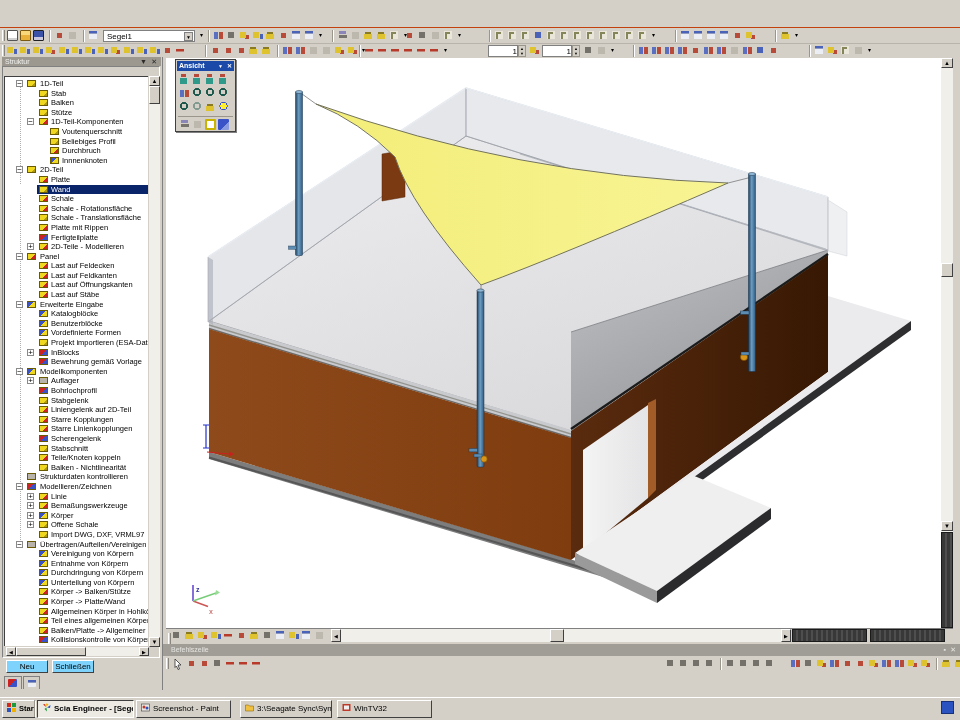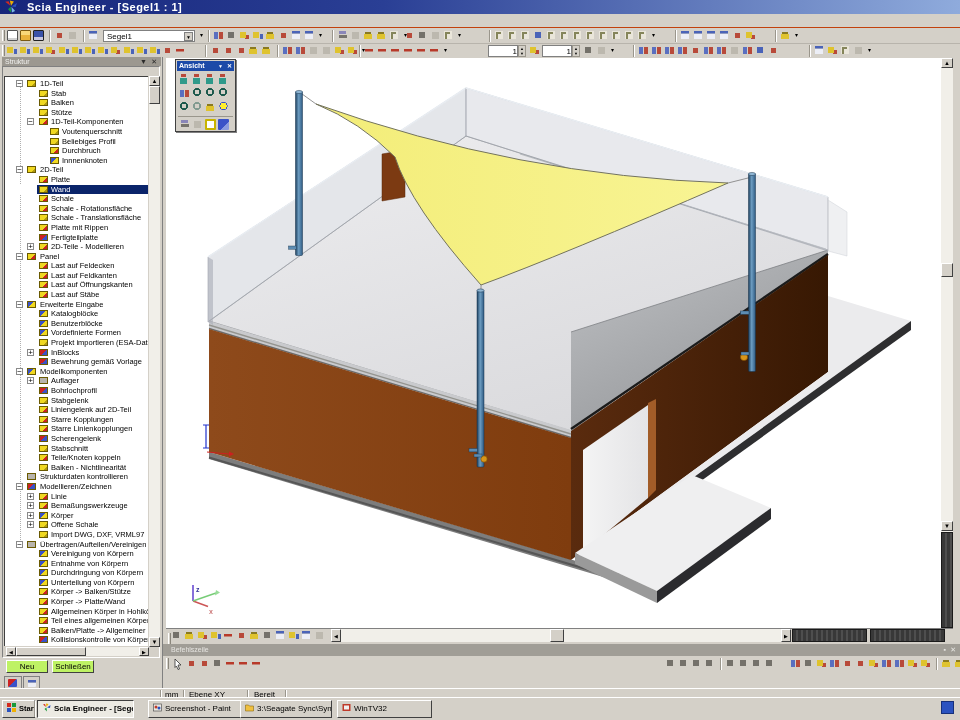--- a/index.html
+++ b/index.html
@@ -69,35 +69,25 @@
 .ridge{background:repeating-linear-gradient(90deg,#383838 0 3px,#4e4e4e 3px 5px);border:1px solid #1a1a1a}
 
 #bfz{left:163px;top:644px;width:797px;height:12px;background:#a09d96;color:#e6e5e1;font-size:7px;line-height:12px}
 #bfztools{left:163px;top:656px;width:797px;height:16px;background:#d4d0c8}
 #cmdline{left:166px;top:673px;width:791px;height:14px;background:#fff;border:1px solid #808080;font-size:8px;line-height:12px;color:#000;padding-left:4px}
 #status{left:0;top:688px;width:960px;height:9px;background:#d4d0c8;border-top:1px solid #fff;font-size:8px;color:#000}
 #task{left:0;top:697px;width:960px;height:23px;background:#d4d0c8;border-top:1px solid #fff}
 .tbtn{position:absolute;top:2px;height:18px;background:#d4d0c8;border-top:1px solid #fff;border-left:1px solid #fff;border-right:1px solid #404040;border-bottom:1px solid #404040;font-size:8px;line-height:16px;color:#000;padding-left:4px;white-space:nowrap;overflow:hidden}
 .ticon{display:inline-block;width:9px;height:9px;margin-right:3px;vertical-align:-1px}
 
-.btn{position:absolute;background:#bef264;border-top:1px solid #fff;border-left:1px solid #fff;border-right:1px solid #404040;border-bottom:1px solid #404040;font-size:8px;text-align:center;color:#000}
+.btn{position:absolute;background:#7dd3fc;border-top:1px solid #fff;border-left:1px solid #fff;border-right:1px solid #404040;border-bottom:1px solid #404040;font-size:8px;text-align:center;color:#000}
 </style></head>
 <body>
 <div id="win">
 
-<div id="title" class="abs">
-      <svg class="abs" style="left:4px;top:0px" width="14" height="14" viewBox="0 0 12 12">
-        <path d="M5.5 5 L1 1.5 L4 1 Z" fill="#d42a1e"></path>
-        <path d="M6 5 L5 0.5 L8.5 1.2 Z" fill="#f0b000"></path>
-        <path d="M6.5 5.5 L11 2.5 L10 6 Z" fill="#2a52c0"></path>
-        <path d="M5.8 5.6 L6.2 11 L3.5 8 Z" fill="#1a9a3a"></path>
-        <path d="M6.4 5.8 L9.5 9.5 L6.8 10.8 Z" fill="#7ab8e8"></path>
-      </svg>
-      <span>Scia Engineer - [Segel1 : 1]</span>
-    </div>
 
 
 <div id="tb1" class="abs tbar">
       <div class="grip" style="left:2px"></div>
       <div class="grp" style="left:7px;top:2px"><span class="c" style="background:linear-gradient(180deg,#fff 80%,#d0d0d0 80%);border:1px solid #555"></span><span class="c" style="background:linear-gradient(180deg,#f8d878 40%,#e8b23a 40%);border:1px solid #7a5a10"></span><span class="c" style="background:linear-gradient(180deg,#3a52a8 70%,#c8c8e0 70%);border:1px solid #222"></span><span class="sep"></span><span class="c q3"></span><span class="c q4"></span><span class="sep"></span><span class="c q6"></span></div>
       <div class="grp" style="left:103px;top:2px;width:92px;height:12px;background:#fff;border:1px solid #808080;font-size:8px;line-height:11px;color:#000"><span style="padding-left:3px">Segel1</span><span style="position:absolute;right:1px;top:1px;width:9px;height:9px;background:#d4d0c8;border:1px solid #808080;font-size:5px;text-align:center;line-height:9px">▼</span></div>
       <div class="grp" style="left:198px;top:2px"><span class="dd">▾</span><span class="sep"></span></div>
       <div class="grp" style="left:213px;top:2px"><span class="c q2"></span><span class="c q8"></span><span class="c qa"></span><span class="c q1"></span><span class="c q5"></span><span class="c q3"></span><span class="c q6"></span><span class="c q6"></span><span class="dd">▾</span></div>
       <div class="grp" style="left:329px;top:2px"><span class="sep"></span><span class="c qp"></span><span class="c q4"></span><span class="c q5"></span><span class="c q5"></span><span class="c q9"></span><span class="dd">▾</span></div>
       <div class="grp" style="left:404px;top:2px"><span class="c q3"></span><span class="c q8"></span><span class="c q4"></span><span class="c q9"></span><span class="dd">▾</span></div>
@@ -522,45 +512,36 @@
 
 <div id="bfz" class="abs"><span style="padding-left:8px">Befehlszeile</span><span style="position:absolute;right:14px">▪</span><span style="position:absolute;right:4px">✕</span></div>
 <div id="bfztools" class="abs">
       <div class="grip" style="left:3px;top:2px"></div>
 <svg class="abs" style="left:10px;top:2px" width="10" height="12" viewBox="0 0 10 12">
         <path d="M2,1 L8,7 L5,7 L6.5,11 L5,11.5 L3.5,8 L2,9.5 Z" fill="#fff" stroke="#333" stroke-width="0.8"></path>
       </svg>
 <div class="grp" style="left:23px;top:2px"><span class="c q3"></span><span class="c q3"></span><span class="c q8"></span><span class="c q7"></span><span class="c q7"></span><span class="c q7"></span></div>
 <div class="grp" style="left:502px;top:2px"><span class="c q8"></span><span class="c q8"></span><span class="c q8"></span><span class="c q8"></span><span class="sep"></span><span class="c q8"></span><span class="c q8"></span><span class="c q8"></span><span class="c q8"></span></div>
 <div class="grp" style="left:627px;top:2px"><span class="c q2"></span><span class="c q8"></span><span class="c qa"></span><span class="c q2"></span><span class="c q3"></span><span class="c q3"></span><span class="c qa"></span><span class="c q2"></span><span class="c q2"></span><span class="c qa"></span><span class="c qa"></span><span class="sep"></span><span class="c q5"></span><span class="c q5"></span></div>
-    </div>
-<div id="status" class="abs">
-      <span class="abs" style="left:165px;top:1px">mm</span>
-      <span class="abs" style="left:189px;top:1px">Ebene XY</span>
-      <span class="abs" style="left:254px;top:1px">Bereit</span>
-<i class="abs" style="left:160px;top:1px;height:7px;border-left:1px solid #9a968c;border-right:1px solid #fff"></i>
-<i class="abs" style="left:183px;top:1px;height:7px;border-left:1px solid #9a968c;border-right:1px solid #fff"></i>
-<i class="abs" style="left:247px;top:1px;height:7px;border-left:1px solid #9a968c;border-right:1px solid #fff"></i>
-<i class="abs" style="left:285px;top:1px;height:7px;border-left:1px solid #9a968c;border-right:1px solid #fff"></i>
     </div>
 <div id="task" class="abs">
       <div class="tbtn" style="left:2px;width:33px;font-weight:bold;font-size:7.5px"><svg class="ticon" viewBox="0 0 9 9">
           <rect x="0" y="0" width="4" height="4" fill="#d42a1e"></rect>
           <rect x="5" y="0" width="4" height="4" fill="#1a9a3a"></rect>
           <rect x="0" y="5" width="4" height="4" fill="#2a52c0"></rect>
           <rect x="5" y="5" width="4" height="4" fill="#f0b000"></rect>
         </svg>Start</div>
 <i class="abs" style="left:34px;top:3px;height:16px;border-left:1px solid #9a968c;border-right:1px solid #fff"></i>
 <div class="tbtn" style="left:37px;width:97px;background:#eceae3;border-top:1px solid #404040;border-left:1px solid #404040;border-right:1px solid #fff;border-bottom:1px solid #fff;font-weight:bold"><svg class="ticon" viewBox="0 0 9 9">
           <path d="M4 4 L1 1.5 L3 1 Z" fill="#d42a1e"></path>
           <path d="M4.5 4 L4 0.5 L6.5 1 Z" fill="#f0b000"></path>
           <path d="M5 4.5 L8.5 2 L8 5 Z" fill="#2a52c0"></path>
           <path d="M4.4 4.6 L5 8.5 L2.5 6 Z" fill="#1a9a3a"></path>
         </svg>Scia Engineer - [Segel...</div>
-<div class="tbtn" style="left:148px;width:95px"><svg class="ticon" viewBox="0 0 9 9">
+<div class="tbtn" style="left:136px;width:95px"><svg class="ticon" viewBox="0 0 9 9">
           <rect x="0.5" y="1" width="8" height="7" fill="#e8e6e0" stroke="#555" stroke-width="0.7"></rect>
           <circle cx="3" cy="4" r="1.5" fill="#c03a2a"></circle>
           <circle cx="6" cy="5" r="1.5" fill="#2a52c0"></circle>
         </svg>Screenshot - Paint</div>
 <div class="tbtn" style="left:240px;width:92px"><svg class="ticon" viewBox="0 0 9 9">
           <path d="M0.5 2 L3.5 2 L4.5 3 L8.5 3 L8.5 8 L0.5 8 Z" fill="#f0c040" stroke="#8a6a10" stroke-width="0.6"></path>
         </svg>3:\Seagate Sync\SyncRe...</div>
 <div class="tbtn" style="left:337px;width:95px"><svg class="ticon" viewBox="0 0 9 9">
           <rect x="0.5" y="1" width="8" height="7" fill="#c03a2a"></rect>
           <rect x="2" y="2.5" width="5" height="4" fill="#f0f0f0"></rect>

